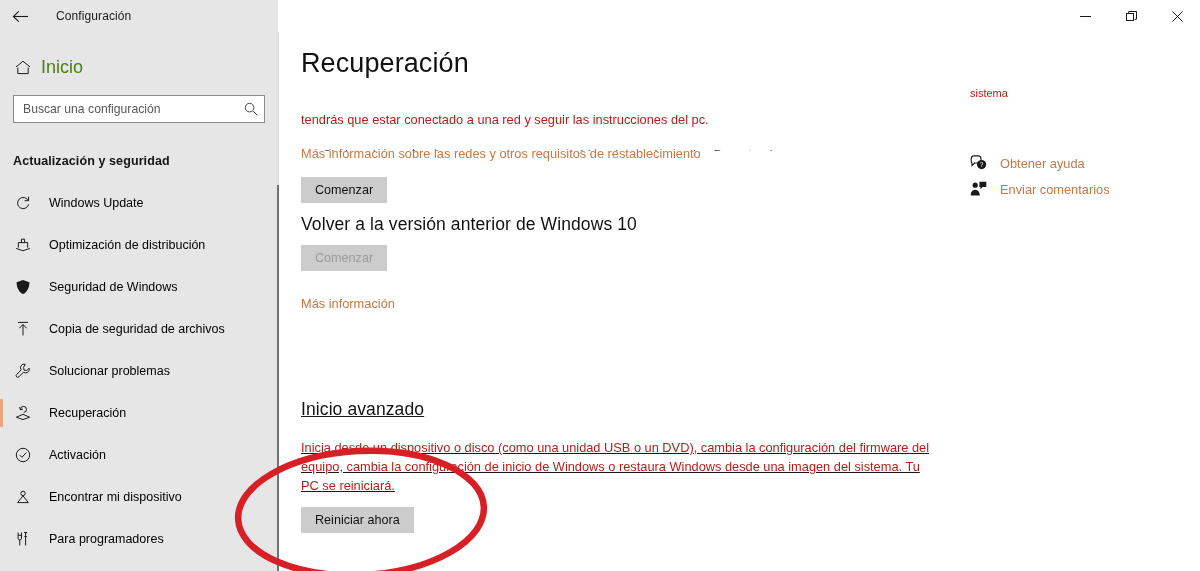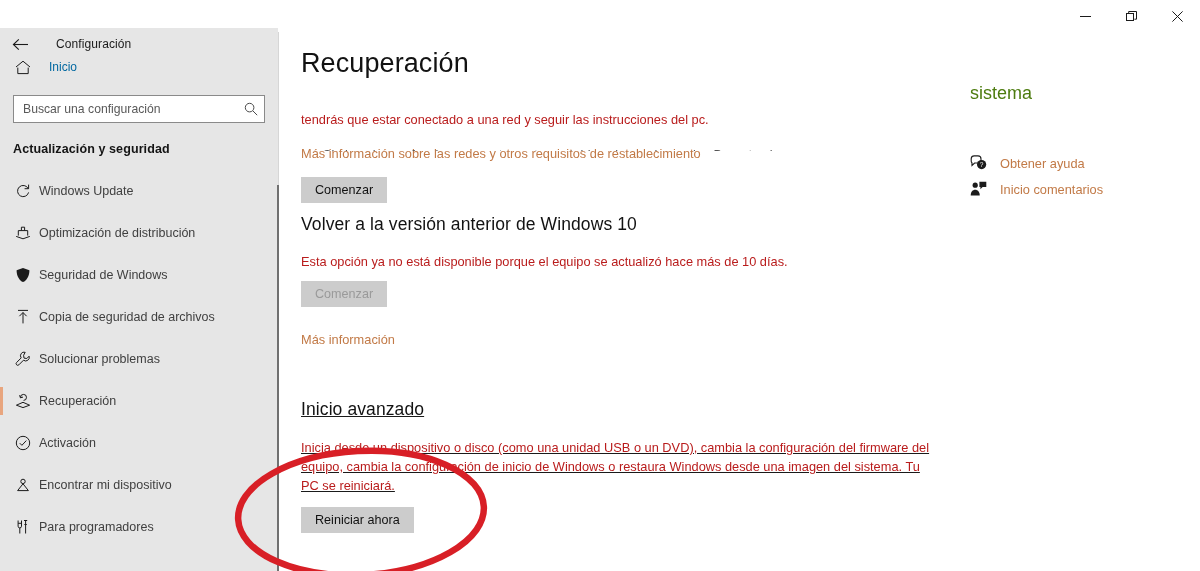--- a/index.html
+++ b/index.html
@@ -32,21 +32,20 @@
     z-index: 30;
   }
   .titlebar-left {
     position: absolute;
     left: 0; top: 0;
     width: 278px;
     height: 32px;
     background: #e6e6e6;
     display: flex;
     align-items: center;
-    margin-top: 28px;
   }
   .back-button {
     width: 40px; height: 32px;
     display: flex;
     align-items: center;
     justify-content: center;
     cursor: pointer;
   }
   .back-button svg { display: block; }
   .app-title {
@@ -87,23 +86,23 @@
     padding-left: 15px;
     cursor: pointer;
   }
   .home-row .ico {
     width: 22px;
     display: flex;
     align-items: center;
     justify-content: flex-start;
   }
   .home-row .lbl {
-    font-size: 12px;
-    margin-left: 12px;
-    color: #0369a1;
+    font-size: 18px;
+    margin-left: 4px;
+    color: #4d7c0f;
   }
   .search-wrap {
     margin: 13px 0 0 13px;
     width: 252px;
     height: 28px;
     background: #ffffff;
     border: 1px solid #8a8a8a;
     box-sizing: border-box;
     display: flex;
     align-items: center;
@@ -124,21 +123,21 @@
   .search-ico {
     width: 26px;
     display: flex;
     align-items: center;
     justify-content: center;
   }
   .group-title {
     font-size: 12.5px;
     font-weight: bold;
     color: #141414;
-    margin: 19px 0 0 13px;
+    margin: 31px 0 0 13px;
     letter-spacing: .1px;
   }
   .nav-list { margin-top: 14px; }
   .nav-item {
     position: relative;
     display: flex;
     align-items: center;
     height: 42px;
     padding-left: 15px;
     cursor: pointer;
@@ -151,22 +150,22 @@
   }
   .nav-item.selected .accent { background: #e8a57e; }
   .nav-item .ico {
     width: 22px;
     display: flex;
     align-items: center;
     justify-content: flex-start;
   }
   .nav-item .lbl {
     font-size: 12.5px;
-    margin-left: 2px;
-    color: #404040;
+    margin-left: 12px;
+    color: #000000;
     white-space: nowrap;
   }
 
   
   .side-scroll {
     position: absolute;
     left: 277px; top: 185px;
     width: 2px;
     height: 386px;
     background: #707070;
@@ -249,23 +248,23 @@
   .blk-advanced { position: absolute; left: 22px; top: 367px; width: 640px; text-decoration: underline; }
 
   
   .rail {
     position: absolute;
     left: 691px; top: 50px;
     width: 230px;
   }
   .rail-link {
     display: block;
-    font-size: 18px;
+    font-size: 11px;
     line-height: 23px;
-    color: #4d7c0f;
+    color: #b91c1c;
     text-decoration: none;
     cursor: pointer;
   }
   .rail-group { margin-top: 45px; }
   .rail-row {
     display: flex;
     align-items: center;
     height: 26px;
     cursor: pointer;
   }
@@ -479,21 +478,20 @@
       <div class="clipped-line">Si el equipo no funciona correctamente, restablecerlo puede ayudar. Durante el proceso</div>
       <div class="body-text" style="margin-top:22px;">tendrás que estar conectado a una red y seguir las instrucciones del pc.</div>
       <a class="link" style="display:inline-block;margin-top:15px;">Más información sobre las redes y otros requisitos de restablecimiento</a>
       <div style="margin-top:14px;">
         <button class="btn">Comenzar</button>
       </div>
     </div>
 
     <div class="blk-rollback">
       <div class="section-head">Volver a la versión anterior de Windows 10</div>
-      <div class="body-text" style="margin-top:17px;">Esta opción ya no está disponible porque el equipo se actualizó hace más de 10 días.</div>
       <div style="margin-top:10px;">
         <button class="btn disabled" disabled="">Comenzar</button>
       </div>
       <a class="link" style="display:inline-block;margin-top:23px;text-align:center;">Más información</a>
     </div>
 
     <div class="blk-advanced">
       <div class="section-head">Inicio avanzado</div>
       <div class="body-text" style="margin-top:18px;">Inicia desde un dispositivo o disco (como una unidad USB o un DVD), cambia la configuración del firmware del equipo, cambia la configuración de inicio de Windows o restaura Windows desde una imagen del sistema. Tu PC se reiniciará.</div>
       <div style="margin-top:12px;">
@@ -517,21 +515,21 @@
         </div>
 
         <div class="rail-row">
           <span class="ico">
             <svg width="17" height="16" viewBox="0 0 17 16">
               <circle cx="5.2" cy="4.2" r="2.6" fill="#1b1b1b"></circle>
               <path d="M0.7 14.4 C0.7 10.9 2.7 8.8 5.2 8.8 C7.7 8.8 9.7 10.9 9.7 14.4 Z" fill="#1b1b1b"></path>
               <path d="M9.4 0.8 H16.3 V6.1 H12.6 L10.4 8.2 V6.1 H9.4 Z" fill="#1b1b1b"></path>
             </svg>
           </span>
-          <span class="lbl">Inicio comentarios</span>
+          <span class="lbl">Enviar comentarios</span>
         </div>
       </div>
     </div>
 
   </div>
 
   <div class="annot">
     <svg width="272" height="140" viewBox="0 0 272 140">
       <ellipse cx="129" cy="70" rx="123" ry="62" fill="none" stroke="#d81f26" stroke-width="6.5" transform="rotate(-3 129 70)"></ellipse>
     </svg>

